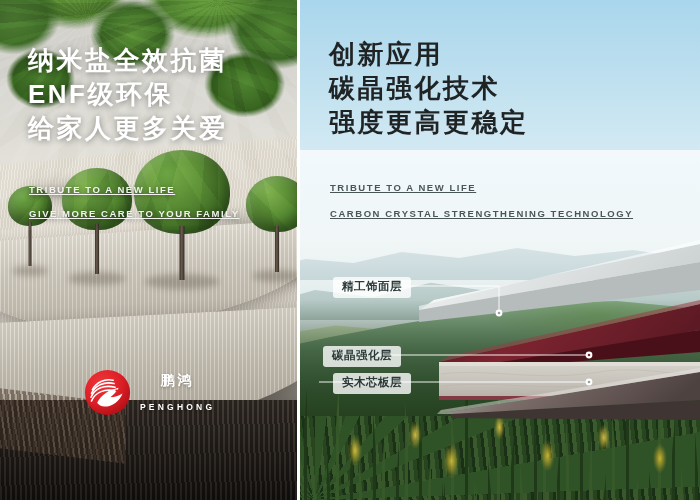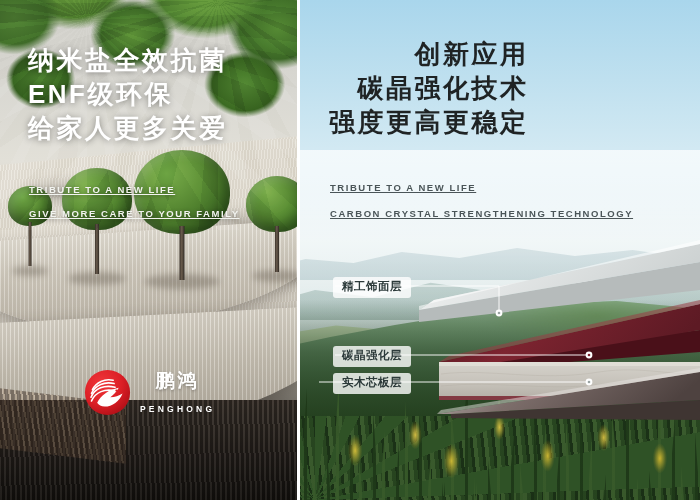--- a/index.html
+++ b/index.html
@@ -197,30 +197,30 @@
   .head-line {
     font-weight:800; letter-spacing:2.5px; line-height:1.30; white-space:nowrap;
   }
   .sub-line { letter-spacing:1.55px; line-height:1; white-space:nowrap;text-decoration:underline; }
 
   .left-head { left:28px; top:44px; }
   .left-head .head-line { color:#ffffff; font-size:26px; text-shadow:0 1px 6px rgba(0,0,0,.42); }
   .left-sub { position:absolute; left:29px; top:185px; z-index:9; }
   .left-sub .sub-line { color:#f2f3ef; font-size:9.5px; font-weight:700; text-shadow:0 1px 4px rgba(0,0,0,.45); margin-bottom:14px; }
 
-  .right-head { left:30px; top:38px;text-align:right; }
+  .right-head { left:30px; top:38px; }
   .right-head .head-line { color:#1f2324; font-size:26px; }
   .right-sub { position:absolute; left:31px; top:183px; z-index:9; }
   .right-sub .sub-line { color:#4a5558; font-size:9.5px; font-weight:700; margin-bottom:16px; }
 
   
   .logo-wrap { position:absolute; left:84px; top:369px; display:flex; align-items:center; gap:9px; z-index:10; }
   .logo-mark { position:relative; width:47px; height:47px; flex:0 0 auto; }
   .logo-text { display:flex; flex-direction:column; align-items:center; }
-  .logo-cn { color:#ffffff; font-size:19px; font-weight:800; letter-spacing:3px; line-height:1.05; text-shadow:0 1px 3px rgba(0,0,0,.30); }
+  .logo-cn { color:#ffffff; font-size:14px; font-weight:800; letter-spacing:3px; line-height:1.05; text-shadow:0 1px 3px rgba(0,0,0,.30); }
   .logo-en { color:#ffffff; font-size:8.5px; font-weight:700; letter-spacing:3.2px; margin-top:14px; text-shadow:0 1px 3px rgba(0,0,0,.30); }
 
   .divider { position:absolute; left:297px; top:0; width:3px; height:500px; background:#ffffff; z-index:20; }
 </style>
 </head>
 <body>
 
 <div id="poster">
 
   <div class="panel-left">
@@ -384,21 +384,21 @@
     </div>
 
     <div class="right-sub">
       <div class="sub-line">TRIBUTE TO A NEW LIFE</div>
       <div class="sub-line">CARBON CRYSTAL STRENGTHENING TECHNOLOGY</div>
     </div>
 
     <div class="callout" style="left:34px;top:277px;">
       <span>精工饰面层</span>
     </div>
-    <div class="callout" style="left:34px;top:346px;">
+    <div class="callout" style="left:24px;top:346px;">
       <span>碳晶强化层</span>
     </div>
     <div class="callout" style="left:34px;top:373px;">
       <span>实木芯板层</span>
     </div>
   </div>
 
   <div class="divider"></div>
 </div>
 

